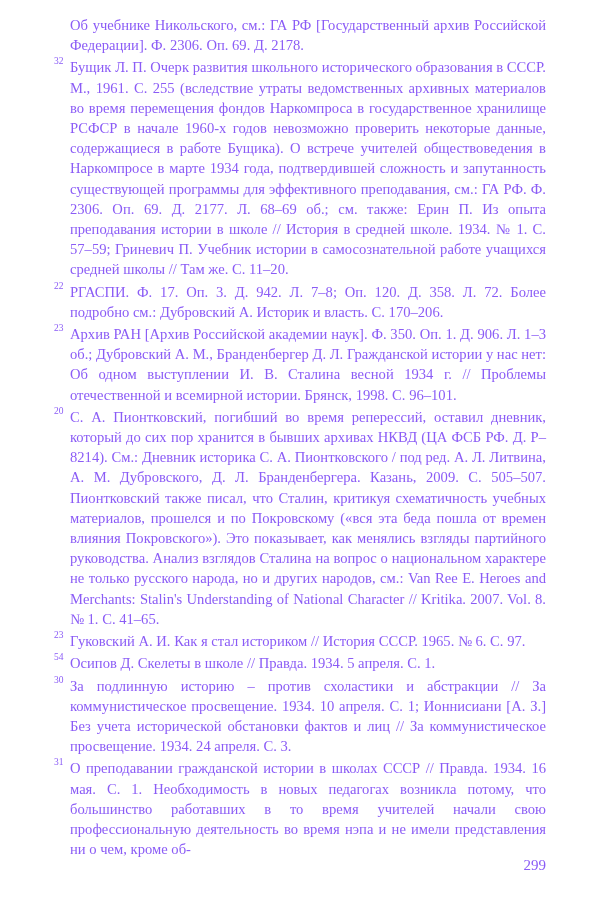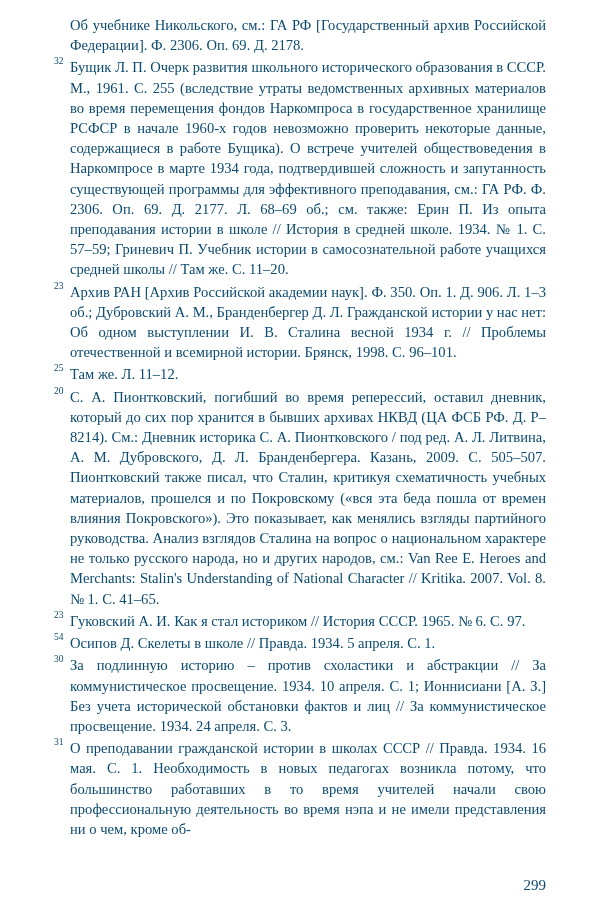--- a/index.html
+++ b/index.html
@@ -1,57 +1,57 @@
 <!DOCTYPE html>
 <html><head>
   <meta charset="utf-8">
   <style>
     html, body { margin: 0; padding: 0; background: #ffffff; }
     body { width: 600px; height: 900px; overflow: hidden; position: relative; }
     .page {
       position: absolute; left: 0; top: 0; width: 592px; height: 900px;
-      background: #ffffff; color: #0c4a6e;
+      background: #ffffff; color: #8b5cf6;
       font-family: "Liberation Serif", "DejaVu Serif", serif;
     }
     .notes {
       position: absolute; left: 70px; top: 15px; width: 476px;
       font-size: 14.6px; line-height: 20.2px;
       text-align: justify; hyphens: manual;
     }
     .note { position: relative; margin: 0 0 2px 0; }
     .note .num {
       position: absolute; left: -16px; top: -3px;
       font-size: 9.5px; line-height: 14px;
     }
     .note p { margin: 0; }
     .page-number {
       position: absolute; left: 480px; top: 857px; width: 66px;
-      text-align: right; font-size: 15px; margin-top: 20px;
+      text-align: right; font-size: 15px;
     }
   </style>
 </head>
 <body>
 
 <div class="page">
   <div class="notes">
     <div class="note">
       <p>Об учебнике Никольского, см.: ГА РФ [Государственный архив Российской Федерации]. Ф. 2306. Оп. 69. Д. 2178.</p>
     </div>
 
     <div class="note">
       <span class="num">32</span>
       <p>Бущик Л. П. Очерк развития школьного исторического образования в СССР. М., 1961. С. 255 (вследствие утраты ведомственных архивных материалов во время перемещения фондов Наркомпроса в государственное хранилище РСФСР в начале 1960-х годов невозможно проверить некоторые данные, содержащиеся в работе Бущика). О встрече учителей обществоведения в Наркомпросе в марте 1934 года, подтвердившей сложность и запутанность существующей программы для эффективного преподавания, см.: ГА РФ. Ф. 2306. Оп. 69. Д. 2177. Л. 68–69 об.; см. также: Ерин П. Из опыта преподавания истории в школе // История в средней школе. 1934. № 1. С. 57–59; Гриневич П. Учебник истории в самосознательной работе учащихся средней школы // Там же. С. 11–20.</p>
     </div>
     <div class="note">
+      <span class="num">22</span>
+      <p>РГАСПИ. Ф. 17. Оп. 3. Д. 942. Л. 7–8; Оп. 120. Д. 358. Л. 72. Более подробно см.: Дубровский А. Историк и власть. С. 170–206.</p>
+    </div>
+    <div class="note">
       <span class="num">23</span>
       <p>Архив РАН [Архив Российской академии наук]. Ф. 350. Оп. 1. Д. 906. Л. 1–3 об.; Дубровский А. М., Бранденбергер Д. Л. Гражданской истории у нас нет: Об одном выступлении И. В. Сталина весной 1934 г. // Проблемы отечественной и всемирной истории. Брянск, 1998. С. 96–101.</p>
-    </div>
-    <div class="note">
-      <span class="num">25</span>
-      <p>Там же. Л. 11–12.</p>
     </div>
     <div class="note">
       <span class="num">20</span>
       <p>С. А. Пионтковский, погибший во время реперессий, оставил дневник, который до сих пор хранится в бывших архивах НКВД (ЦА ФСБ РФ. Д. Р–8214). См.: Дневник историка С. А. Пионтковского / под ред. А. Л. Литвина, А. М. Дубровского, Д. Л. Бранденбергера. Казань, 2009. С. 505–507. Пионтковский также писал, что Сталин, критикуя схематичность учебных материалов, прошелся и по Покровскому («вся эта беда пошла от времен влияния Покровского»). Это показывает, как менялись взгляды партийного руководства. Анализ взглядов Сталина на вопрос о национальном характере не только русского народа, но и других народов, см.: Van Ree E. Heroes and Merchants: Stalin's Understanding of National Character // Kritika. 2007. Vol. 8. № 1. С. 41–65.</p>
     </div>
     <div class="note">
       <span class="num">23</span>
       <p>Гуковский А. И. Как я стал историком // История СССР. 1965. № 6. С. 97.</p>
     </div>
     <div class="note">

